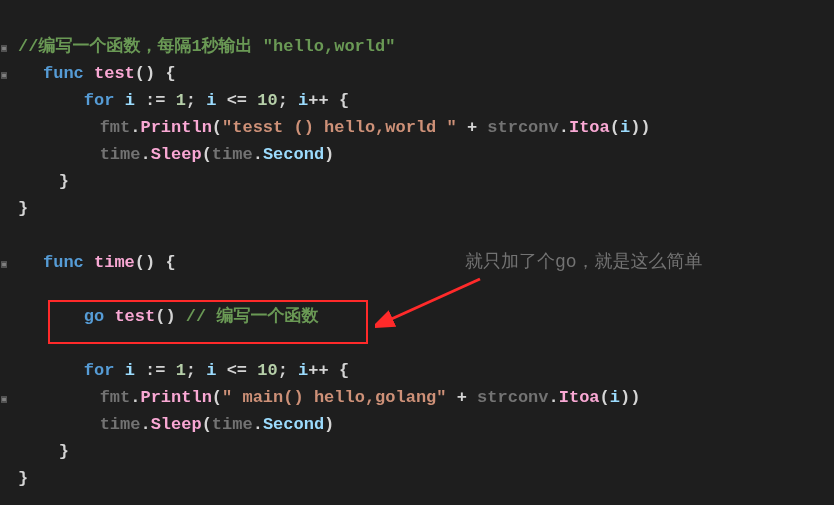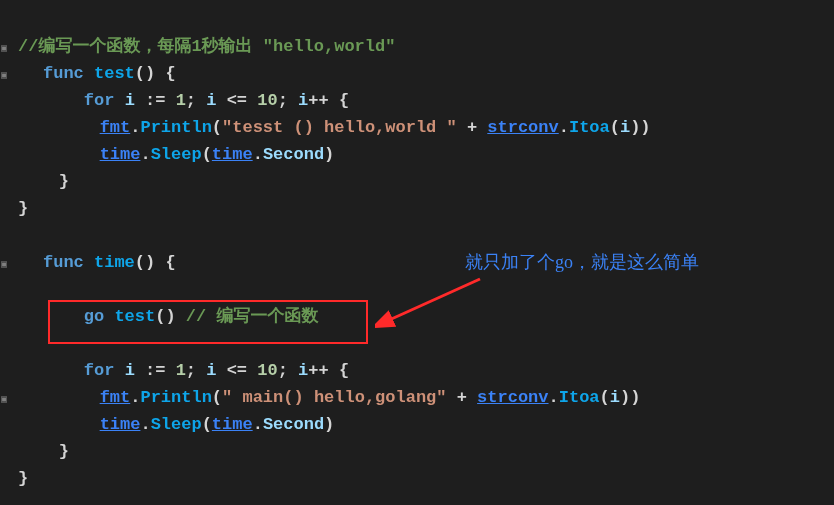--- a/index.html
+++ b/index.html
@@ -30,37 +30,37 @@
     line-height: 10px;
   }
   .code {
     padding: 6px 0 0 18px;
     white-space: pre;
     color: #d4d4d4;
     font-weight: bold;
   }
   .c-comment { color: #6a9955; }
   .c-keyword { color: #569cd6; margin-left: 25px; }
-  .c-func    { color: #0ea5e9; }
+  .c-func    { color: #f9a8d4; }
   .c-ident   { color: #9cdcfe; }
   .c-string  { color: #ce9178; }
   .c-num     { color: #b5cea8; }
-  .c-pkg     { color: #3b82f6; text-decoration: underline; }
+  .c-pkg     { color: #737373; }
   .c-punc    { color: #d4d4d4; }
   .c-op      { color: #d4d4d4; }
 
   .highlight-box {
     position: absolute;
     border: 2px solid #ff2a2a;
     pointer-events: none;
   }
   .annotation {
     position: absolute;
-    color: #3b82f6;
-    font-family: Liberation Serif, serif;
+    color: #737373;
+    font-family: Liberation Mono, monospace;
     font-size: 18px;
     font-weight: normal;
   }
   .arrow {
     position: absolute;
     pointer-events: none;
   }
 </style>
 </head>
 <body>

